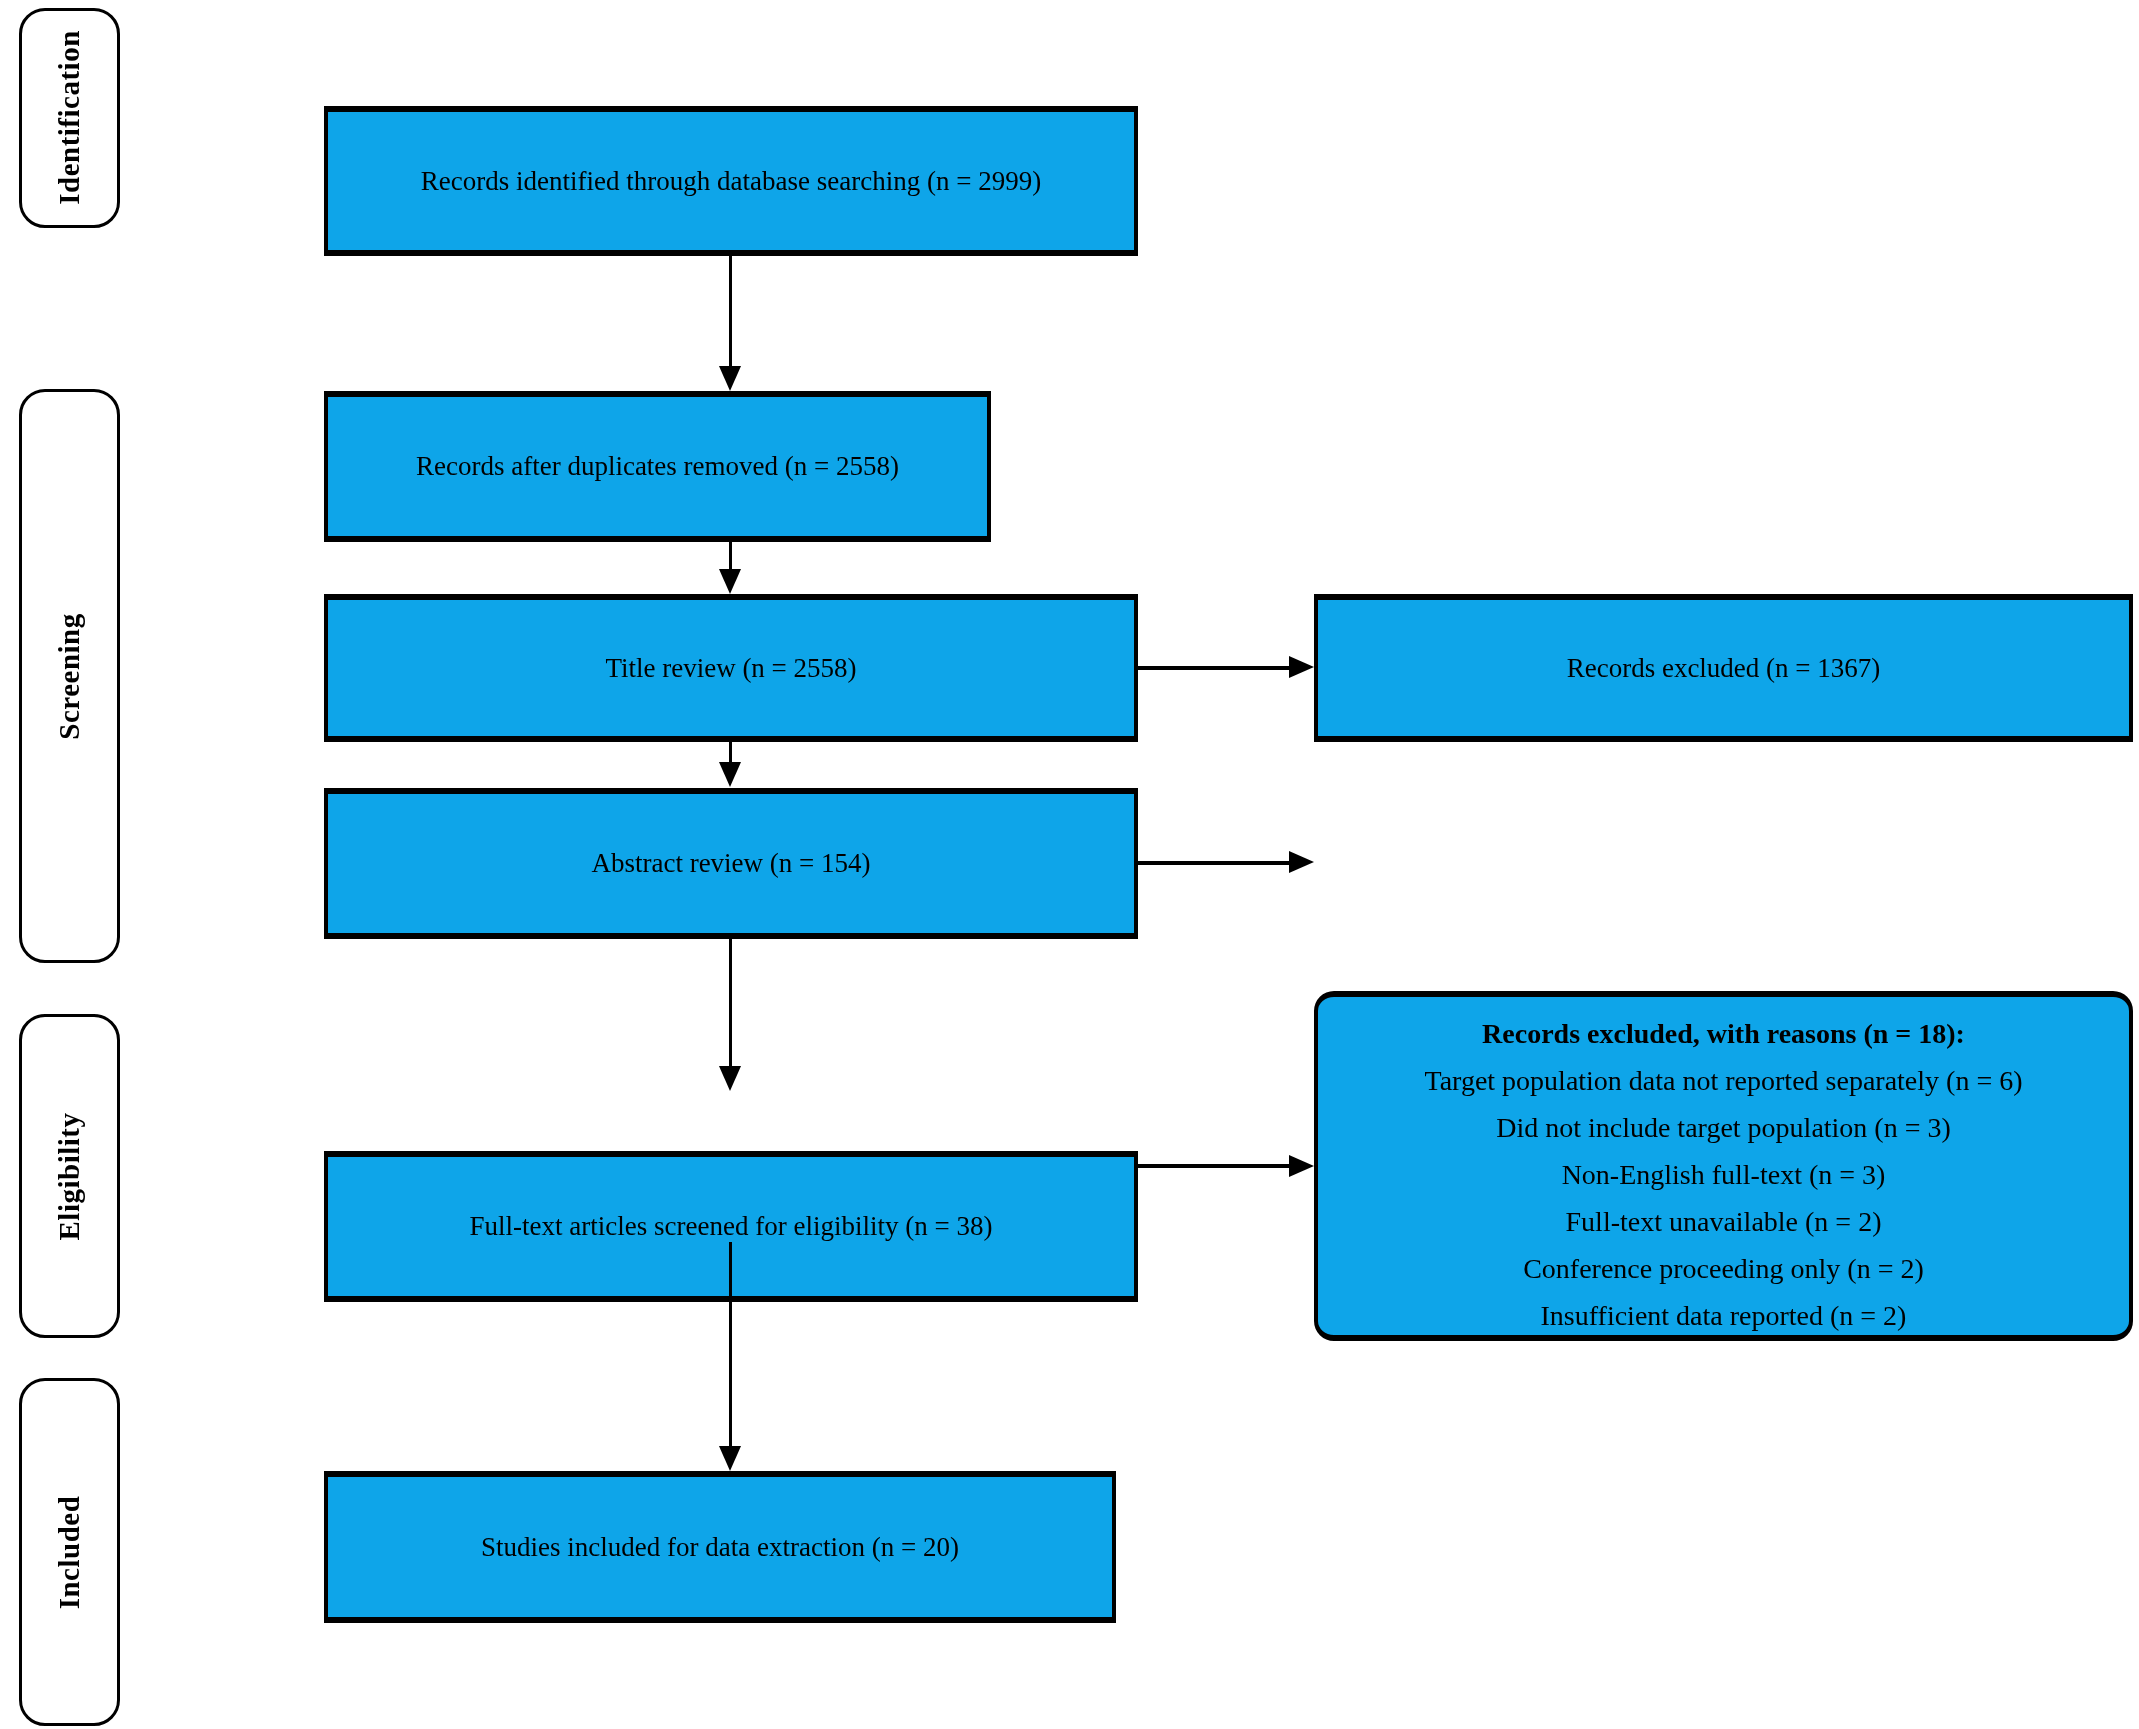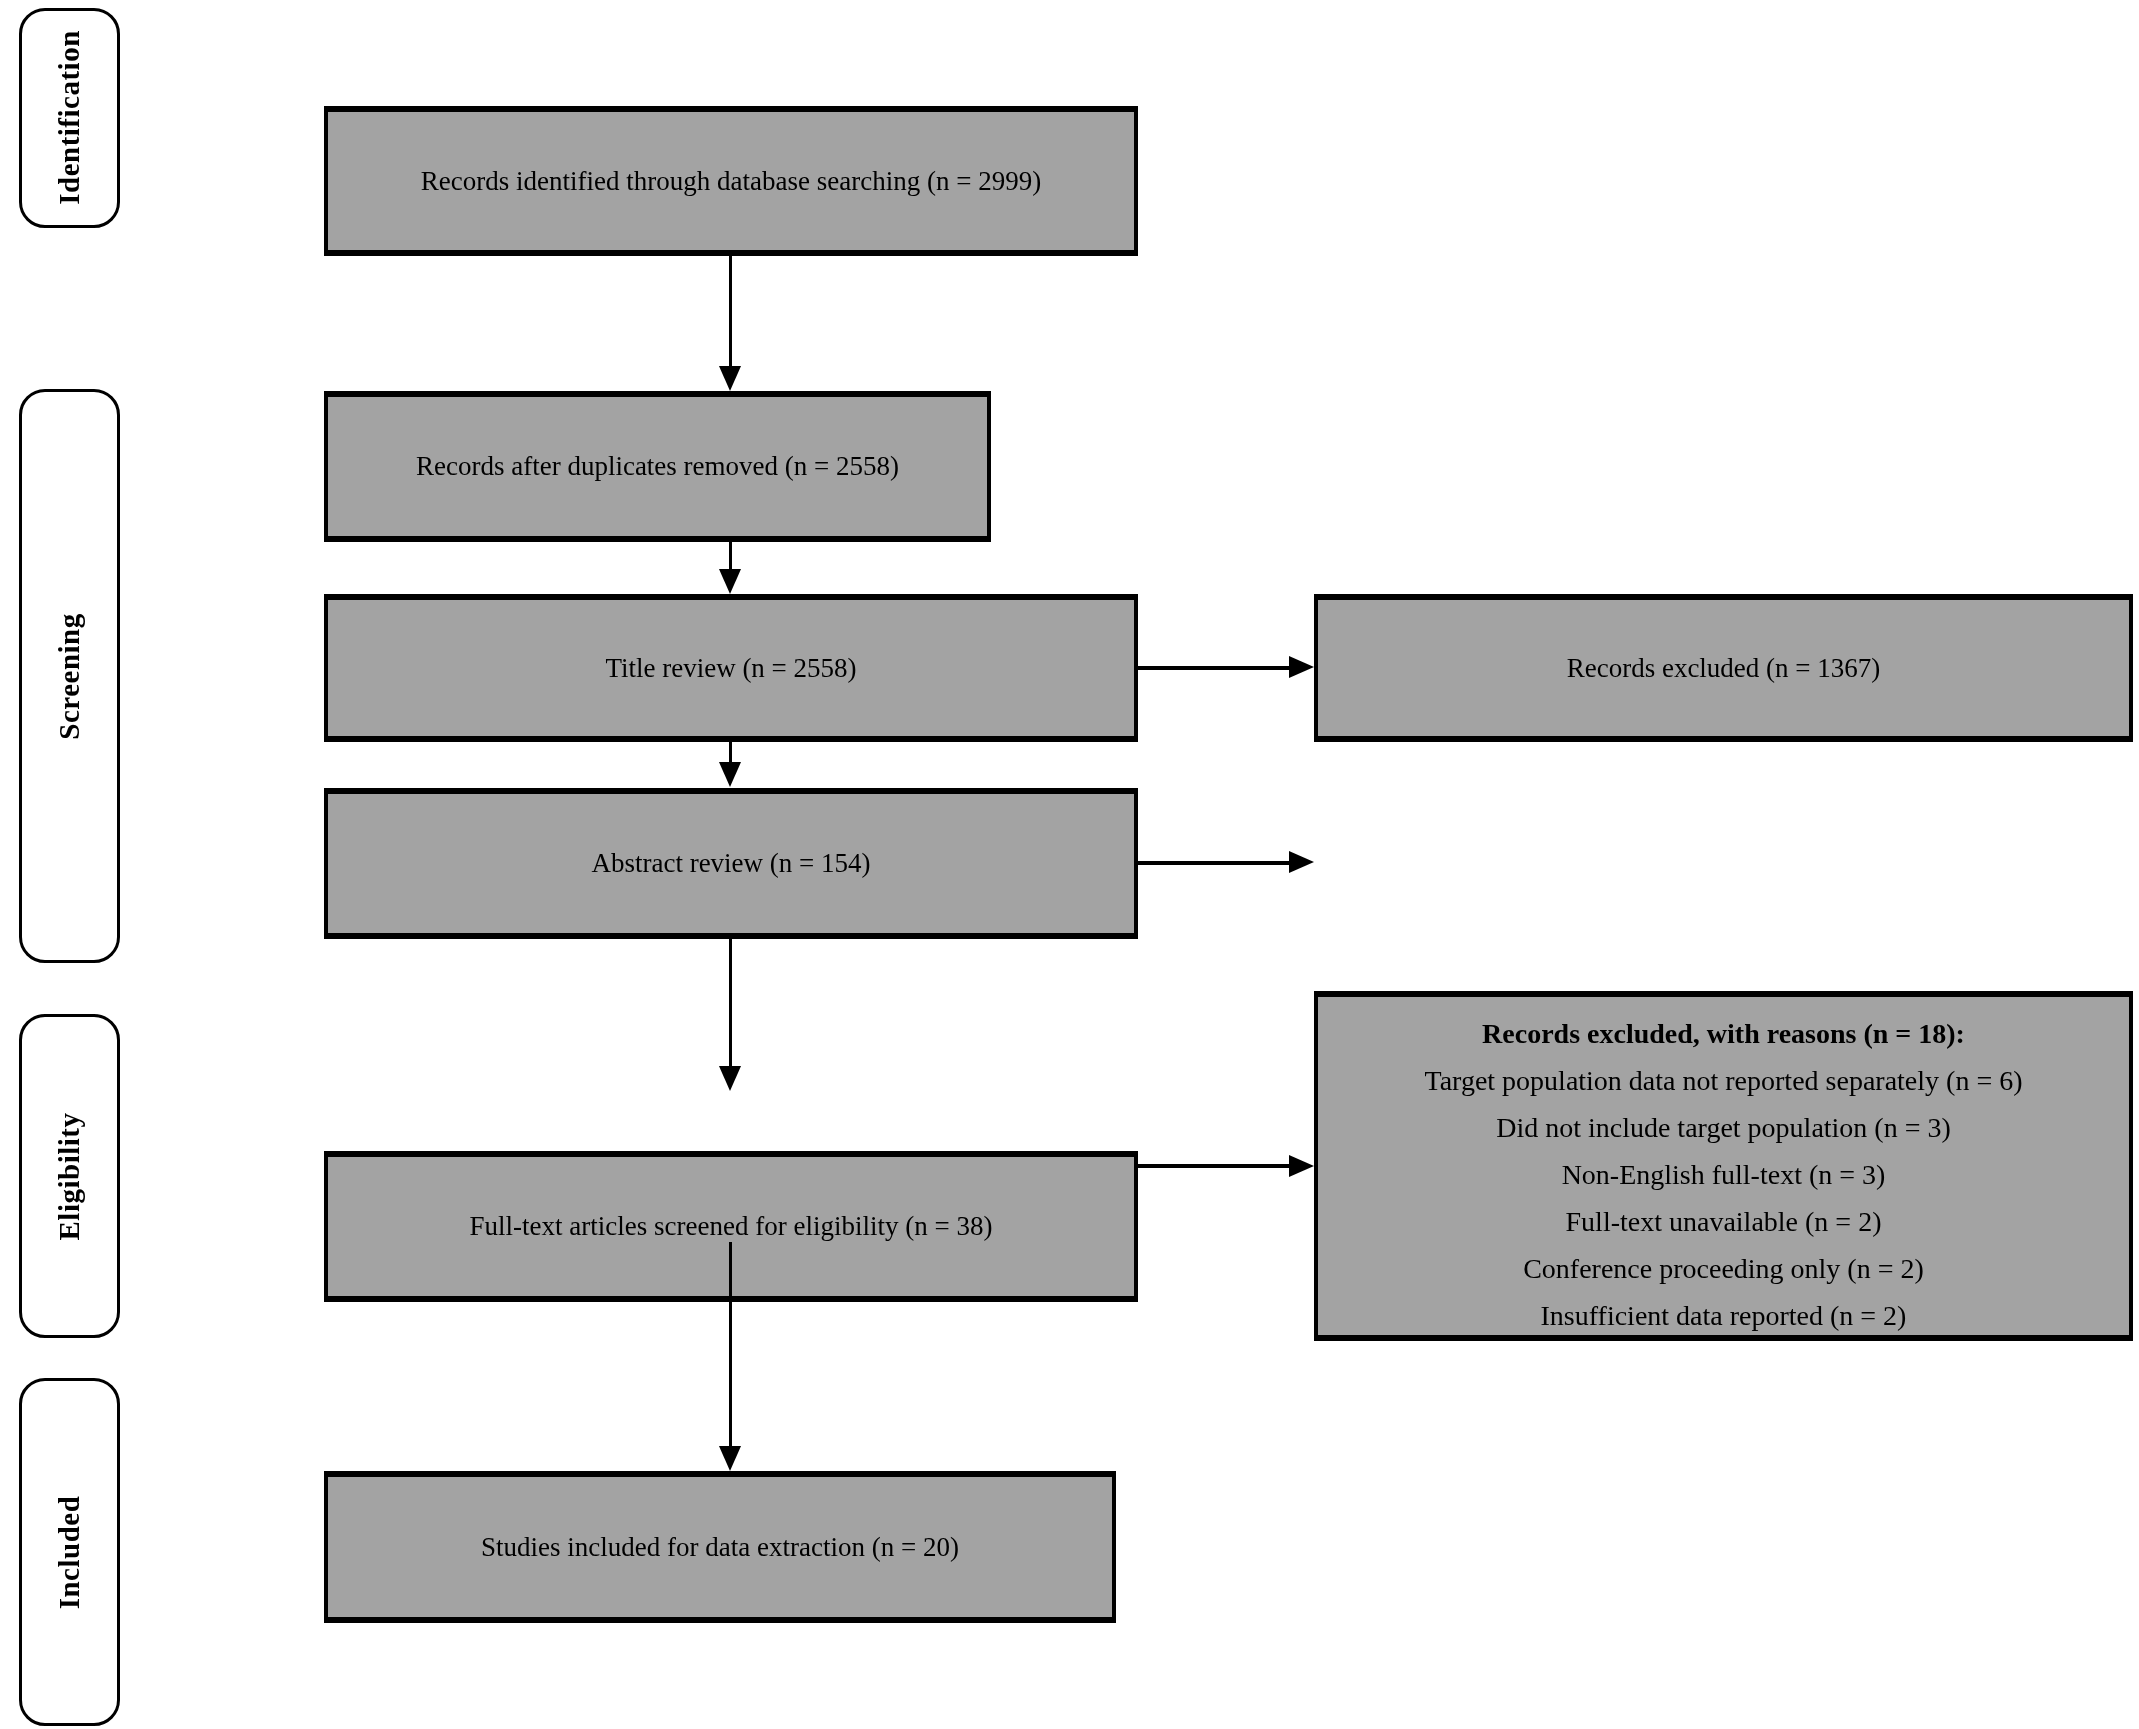--- a/index.html
+++ b/index.html
@@ -10,21 +10,21 @@
     background:#ffffff;
     color:#000000;
     font-family:"Liberation Serif","DejaVu Serif",serif;
   }
   .fbox{
     position:absolute;
     box-sizing:border-box;
     border-style:solid;
     border-color:#000000;
     border-width:6.6px 4.5px;
-    background:#a3a3a3;
+    background:#0ea5e9;
     display:flex;
     align-items:center;
     justify-content:center;
     text-align:center;
     font-size:27px;
     line-height:1.5;
     padding:0 41px;
   }
   .fbox .inner{display:block;}
   .narrow .inner{max-width:662px;}
@@ -45,20 +45,21 @@
     font-weight:bold;
     font-size:29px;
     letter-spacing:0.5px;
   }
   .reasonsbox{
     flex-direction:column;
     justify-content:flex-start;
     padding-top:13px;
     line-height:47px;
     font-size:28px;
+    border-radius:20px;
   }
   .reasonsbox .hdr{font-weight:bold;}
   .reasonsbox .line{display:block;}
   .vline,.hline{position:absolute;background:#000000;}
   .ah-down{
     position:absolute;width:0;height:0;
     border-left:11.6px solid transparent;
     border-right:11.6px solid transparent;
     border-top:25px solid #000000;
   }

